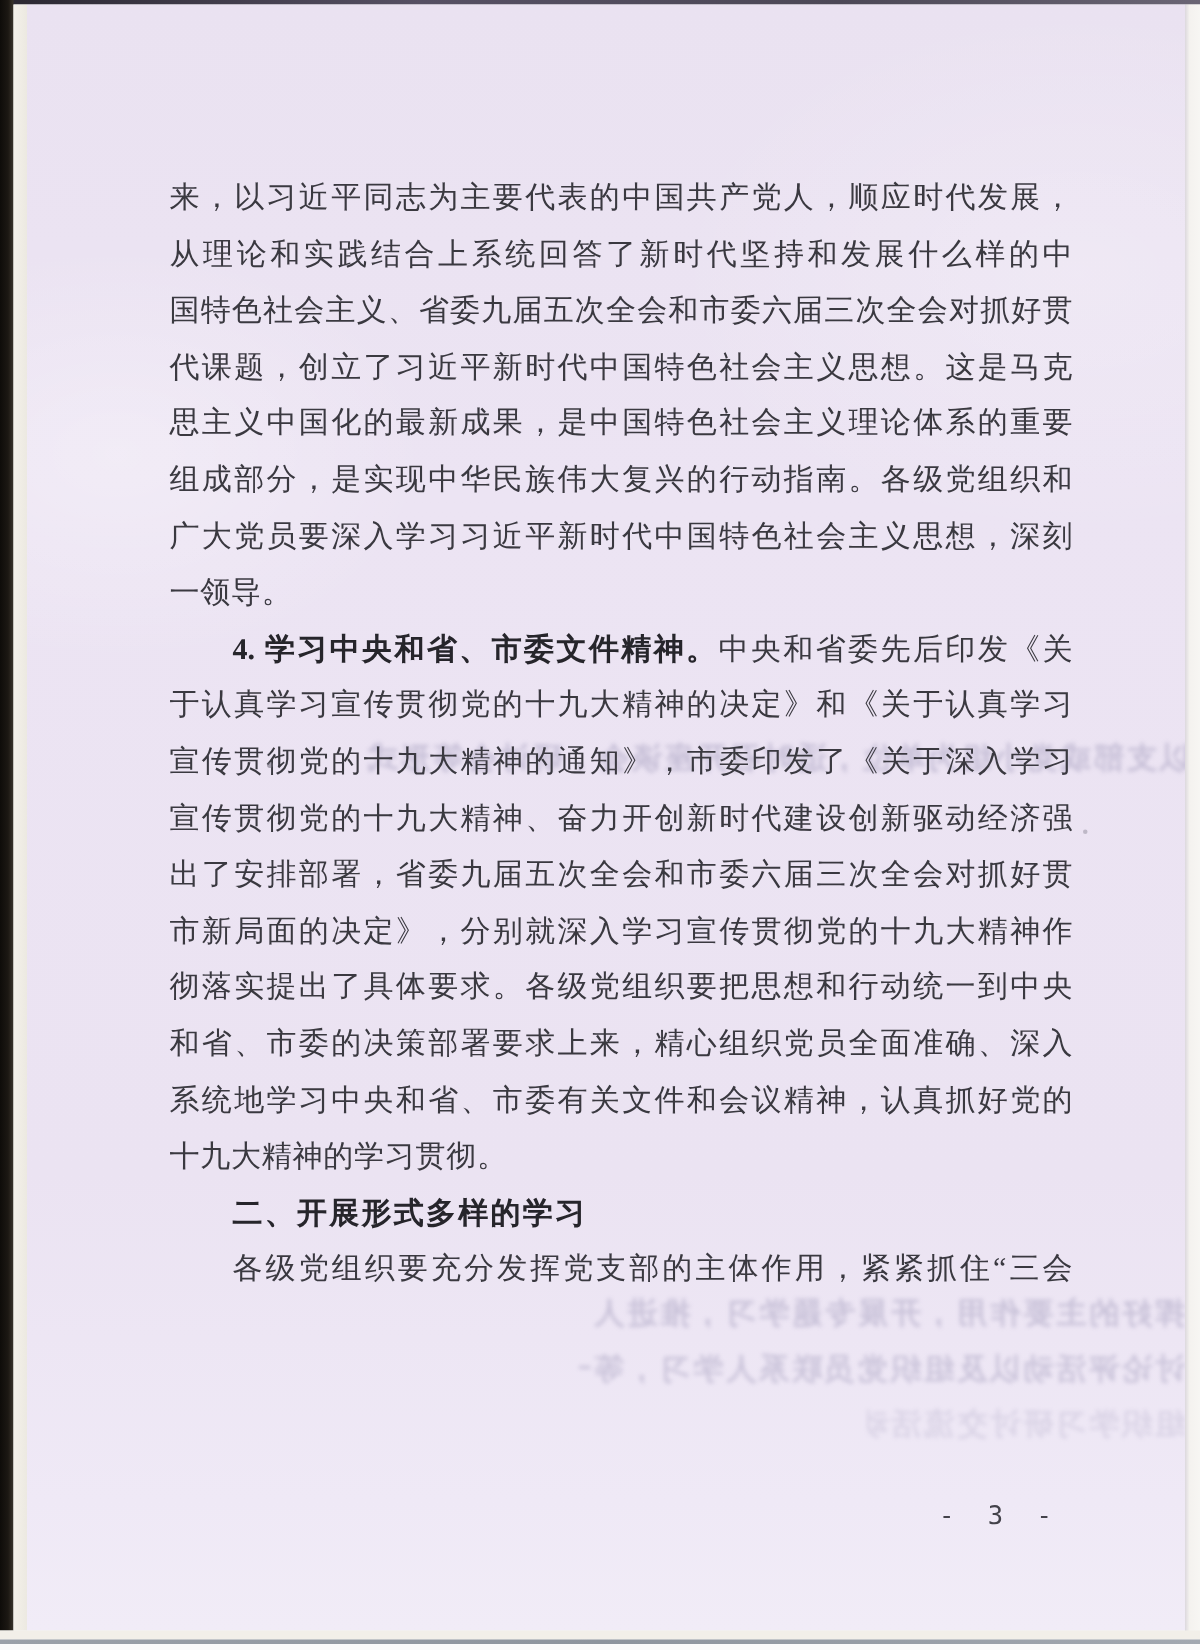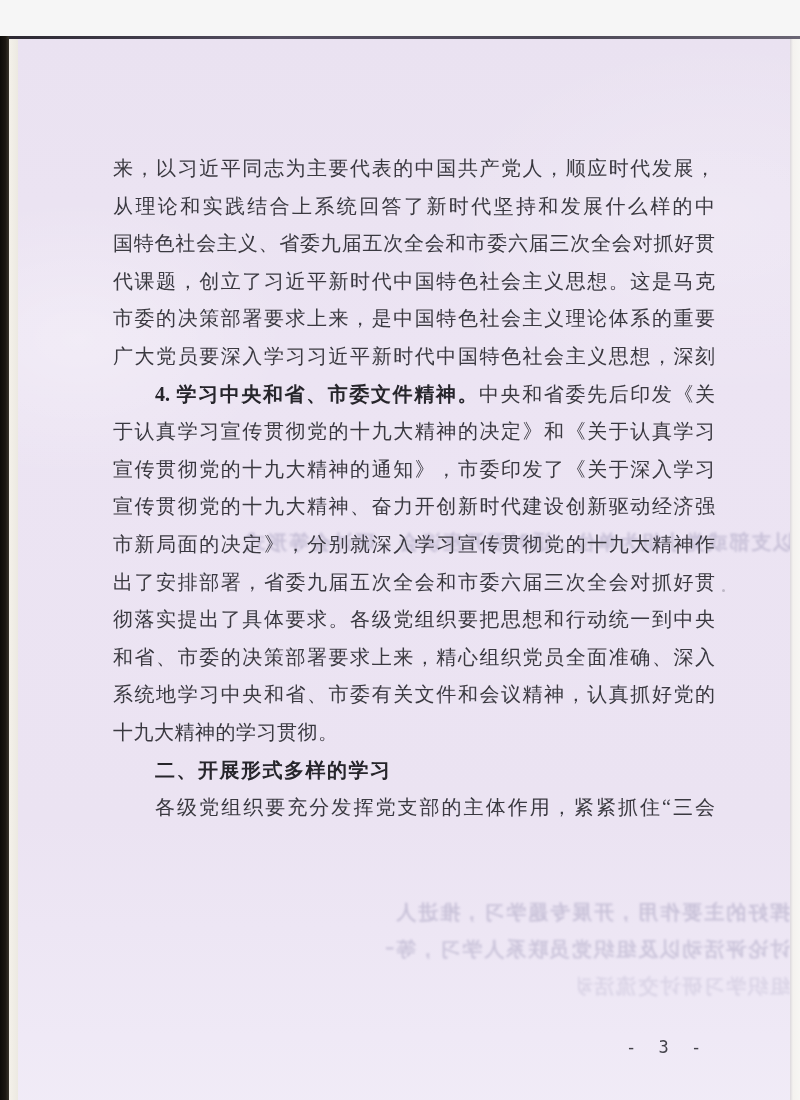--- a/index.html
+++ b/index.html
@@ -1,18 +1,18 @@
 <!DOCTYPE html>
 <html><head>
 <meta charset="utf-8">
 <style>
   * { margin:0; padding:0; box-sizing:border-box; }
   html,body { width:800px; height:1100px; background:#f6f6f6; overflow:hidden; }
   .scan { position:relative; width:800px; height:952px; background:#efefee;
-          font-family:"Liberation Serif","DejaVu Serif",serif;margin-top:36px; }
+          font-family:"Liberation Serif","DejaVu Serif",serif; }
 
   
   .edge-top { position:absolute; left:0; top:0; width:800px; height:3px;
               background:linear-gradient(90deg,#2a2730 0%,#565063 35%,#4c4856 70%,#6a6574 100%); }
   .edge-left-black { position:absolute; left:0; top:0; width:9px; height:1087px;
               background:linear-gradient(90deg,#0e0c09 0%,#1c1813 60%,#3a352c 100%); }
   .edge-left-white { position:absolute; left:9px; top:3px; width:9px; height:1084px;
               background:linear-gradient(90deg,#f4f1ea 0%,#ece9e1 100%); }
   .edge-right { position:absolute; left:790px; top:3px; width:10px; height:1087px;
               background:linear-gradient(90deg,#dcd8dd 0%,#f4f2ef 30%,#f7f6f3 100%); }
@@ -66,28 +66,30 @@
         <div class="bleed" style="left: 175px; top: 490px; width: 600px; opacity: 0.42;">以支部或党小组为单位，适时召开座谈会，研讨会等形式</div>
         <div class="bleed" style="left: 360px; top: 860px; width: 412px; opacity: 0.4;">挥好的主要作用，开展专题学习，推进人</div>
         <div class="bleed" style="left: 368px; top: 897px; width: 404px; opacity: 0.38;">讨论评活动以及组织党员联系人学习，等一</div>
         <div class="bleed" style="left: 560px; top: 934px; width: 212px; opacity: 0.22;">组织学习研讨交流活动</div>
       </div>
     <div class="text-column" id="lines">
         <div class="tl j"><span>来，以习近平同志为主要代表的中国共产党人，顺应时代发展，</span></div>
         <div class="tl j"><span>从理论和实践结合上系统回答了新时代坚持和发展什么样的中</span></div>
         <div class="tl j"><span>国特色社会主义、省委九届五次全会和市委六届三次全会对抓好贯</span></div>
         <div class="tl j"><span>代课题，创立了习近平新时代中国特色社会主义思想。这是马克</span></div>
-        <div class="tl j"><span>市委的决策部署要求上来，是中国特色社会主义理论体系的重要</span></div>
+        <div class="tl j"><span>思主义中国化的最新成果，是中国特色社会主义理论体系的重要</span></div>
+        <div class="tl j"><span>组成部分，是实现中华民族伟大复兴的行动指南。各级党组织和</span></div>
         <div class="tl j"><span>广大党员要深入学习习近平新时代中国特色社会主义思想，深刻</span></div>
+        <div class="tl"><span>一领导。</span></div>
         <div class="tl j ind"><span class="b">4. 学习中央和省、市委文件精神。</span><span>中央和省委先后印发《关</span></div>
         <div class="tl j"><span>于认真学习宣传贯彻党的十九大精神的决定》和《关于认真学习</span></div>
         <div class="tl j"><span>宣传贯彻党的十九大精神的通知》，市委印发了《关于深入学习</span></div>
         <div class="tl j"><span>宣传贯彻党的十九大精神、奋力开创新时代建设创新驱动经济强</span></div>
+        <div class="tl j"><span>出了安排部署，省委九届五次全会和市委六届三次全会对抓好贯</span></div>
         <div class="tl j"><span>市新局面的决定》，分别就深入学习宣传贯彻党的十九大精神作</span></div>
-        <div class="tl j"><span>出了安排部署，省委九届五次全会和市委六届三次全会对抓好贯</span></div>
         <div class="tl j"><span>彻落实提出了具体要求。各级党组织要把思想和行动统一到中央</span></div>
         <div class="tl j"><span>和省、市委的决策部署要求上来，精心组织党员全面准确、深入</span></div>
         <div class="tl j"><span>系统地学习中央和省、市委有关文件和会议精神，认真抓好党的</span></div>
         <div class="tl"><span>十九大精神的学习贯彻。</span></div>
         <div class="tl ind hd"><span>二、开展形式多样的学习</span></div>
         <div class="tl j ind"><span>各级党组织要充分发挥党支部的主体作用，紧紧抓住“三会</span></div>
       </div>
     <div class="speck" style="left:160px; top:505px; width:4px; height:4px; opacity:.55;"></div>
     <div class="speck" style="left:704px; top:550px; width:3px; height:3px; opacity:.35;"></div>
     <div class="page-number">- 3 -</div>

